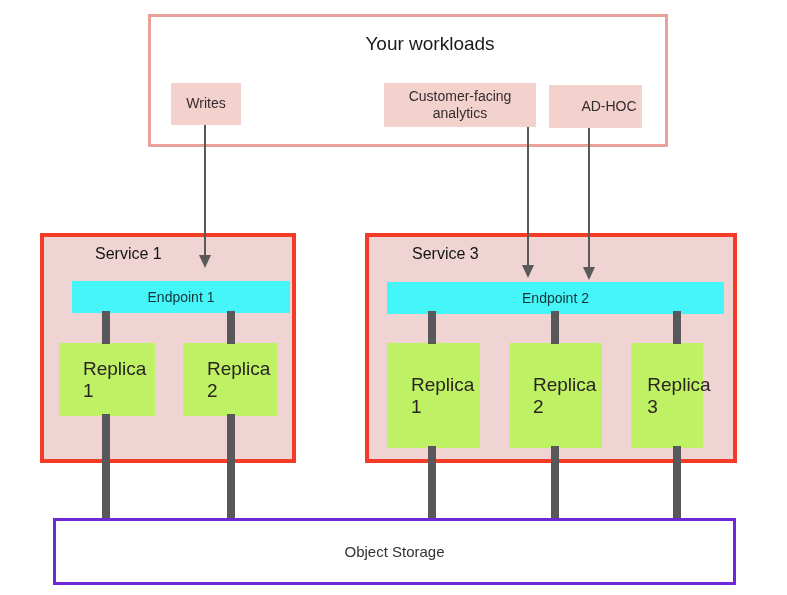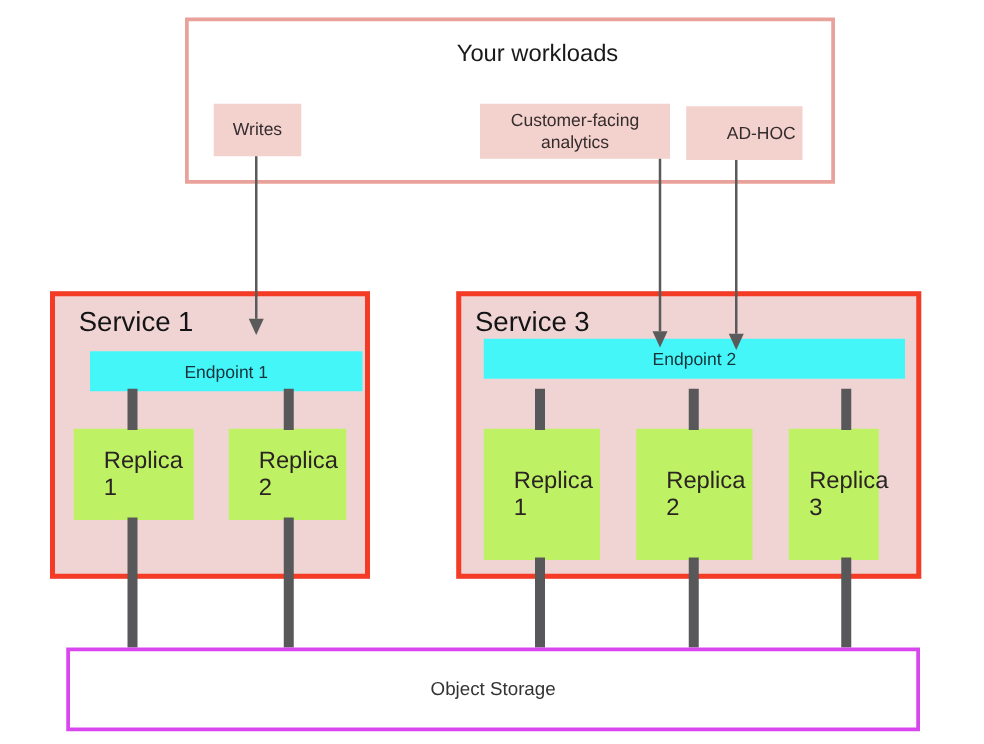--- a/index.html
+++ b/index.html
@@ -12,26 +12,26 @@
   .workloads-title{left:148px;top:33px;width:564px;text-align:center;font-size:19px;color:#1a1a1a;}
   .witem{background:#f3d1cd;color:#352c2e;display:flex;align-items:center;justify-content:center;text-align:center;font-size:14px;line-height:1.25;}
   .writes-box{left:171px;top:83px;width:70px;height:42px;}
   .cfa-box{left:384px;top:83px;width:152px;height:44px;}
   .adhoc-box{left:549px;top:85px;width:93px;height:43px;padding-left:27px;}
 
   
   .service{border:4px solid #f33b26;background:#f0d4d4;}
   .service1-box{left:40px;top:233px;width:256px;height:230px;}
   .service2-box{left:365px;top:233px;width:372px;height:230px;}
-  .service-title{font-size:22px;color:#141414;}
+  .service-title{font-size:16px;color:#141414;margin-left:32px;}
   .service1-title{left:63px;top:245px;}
   .service2-title{left:380px;top:245px;}
   .endpoint{background:#45f6f9;color:#16333a;display:flex;align-items:center;justify-content:center;font-size:14px;}
   .endpoint1-bar{left:72px;top:281px;width:218px;height:32px;}
-  .endpoint2-bar{left:387px;top:271px;width:337px;height:32px;}
+  .endpoint2-bar{left:387px;top:282px;width:337px;height:32px;}
   .replica{background:#bef264;color:#2b2423;display:flex;align-items:center;justify-content:center;font-size:19px;padding-left:24px;}
   .s1r1{left:59px;top:343px;width:96px;height:73px;}
   .s1r2{left:183px;top:343px;width:94px;height:73px;}
   .s2r1{left:387px;top:343px;width:93px;height:105px;}
   .s2r2{left:509px;top:343px;width:93px;height:105px;}
   .s2r3{left:631px;top:343px;width:72px;height:105px;}
 
   
   .conn{width:8px;background:#58585a;}
   .c-s1e-r1{left:102px;top:311px;height:33px;}
@@ -46,21 +46,21 @@
   .c-s2r3-st{left:673px;top:446px;height:75px;}
 
   
   .aline{width:2px;background:#5a5a5a;}
   .ahead{width:0;height:0;border-left:6px solid transparent;border-right:6px solid transparent;border-top:13px solid #5a5a5a;}
   .a1l{left:204px;top:125px;height:130px;}   .a1h{left:199px;top:255px;}
   .a2l{left:527px;top:127px;height:138px;}   .a2h{left:522px;top:265px;}
   .a3l{left:588px;top:128px;height:139px;}   .a3h{left:583px;top:267px;}
 
   
-  .storage-box{left:53px;top:518px;width:683px;height:67px;border:3px solid #d946ef;background:#fff;
+  .storage-box{left:53px;top:518px;width:683px;height:67px;border:3px solid #6d28d9;background:#fff;
                display:flex;align-items:center;justify-content:center;font-size:15px;color:#333;}
 </style>
 </head>
 <body>
 
 <div class="canvas">
 
   <div class="abs workloads-box"></div>
   <div class="abs workloads-title">Your workloads</div>
   <div class="abs witem cfa-box">Customer-facing analytics</div>

